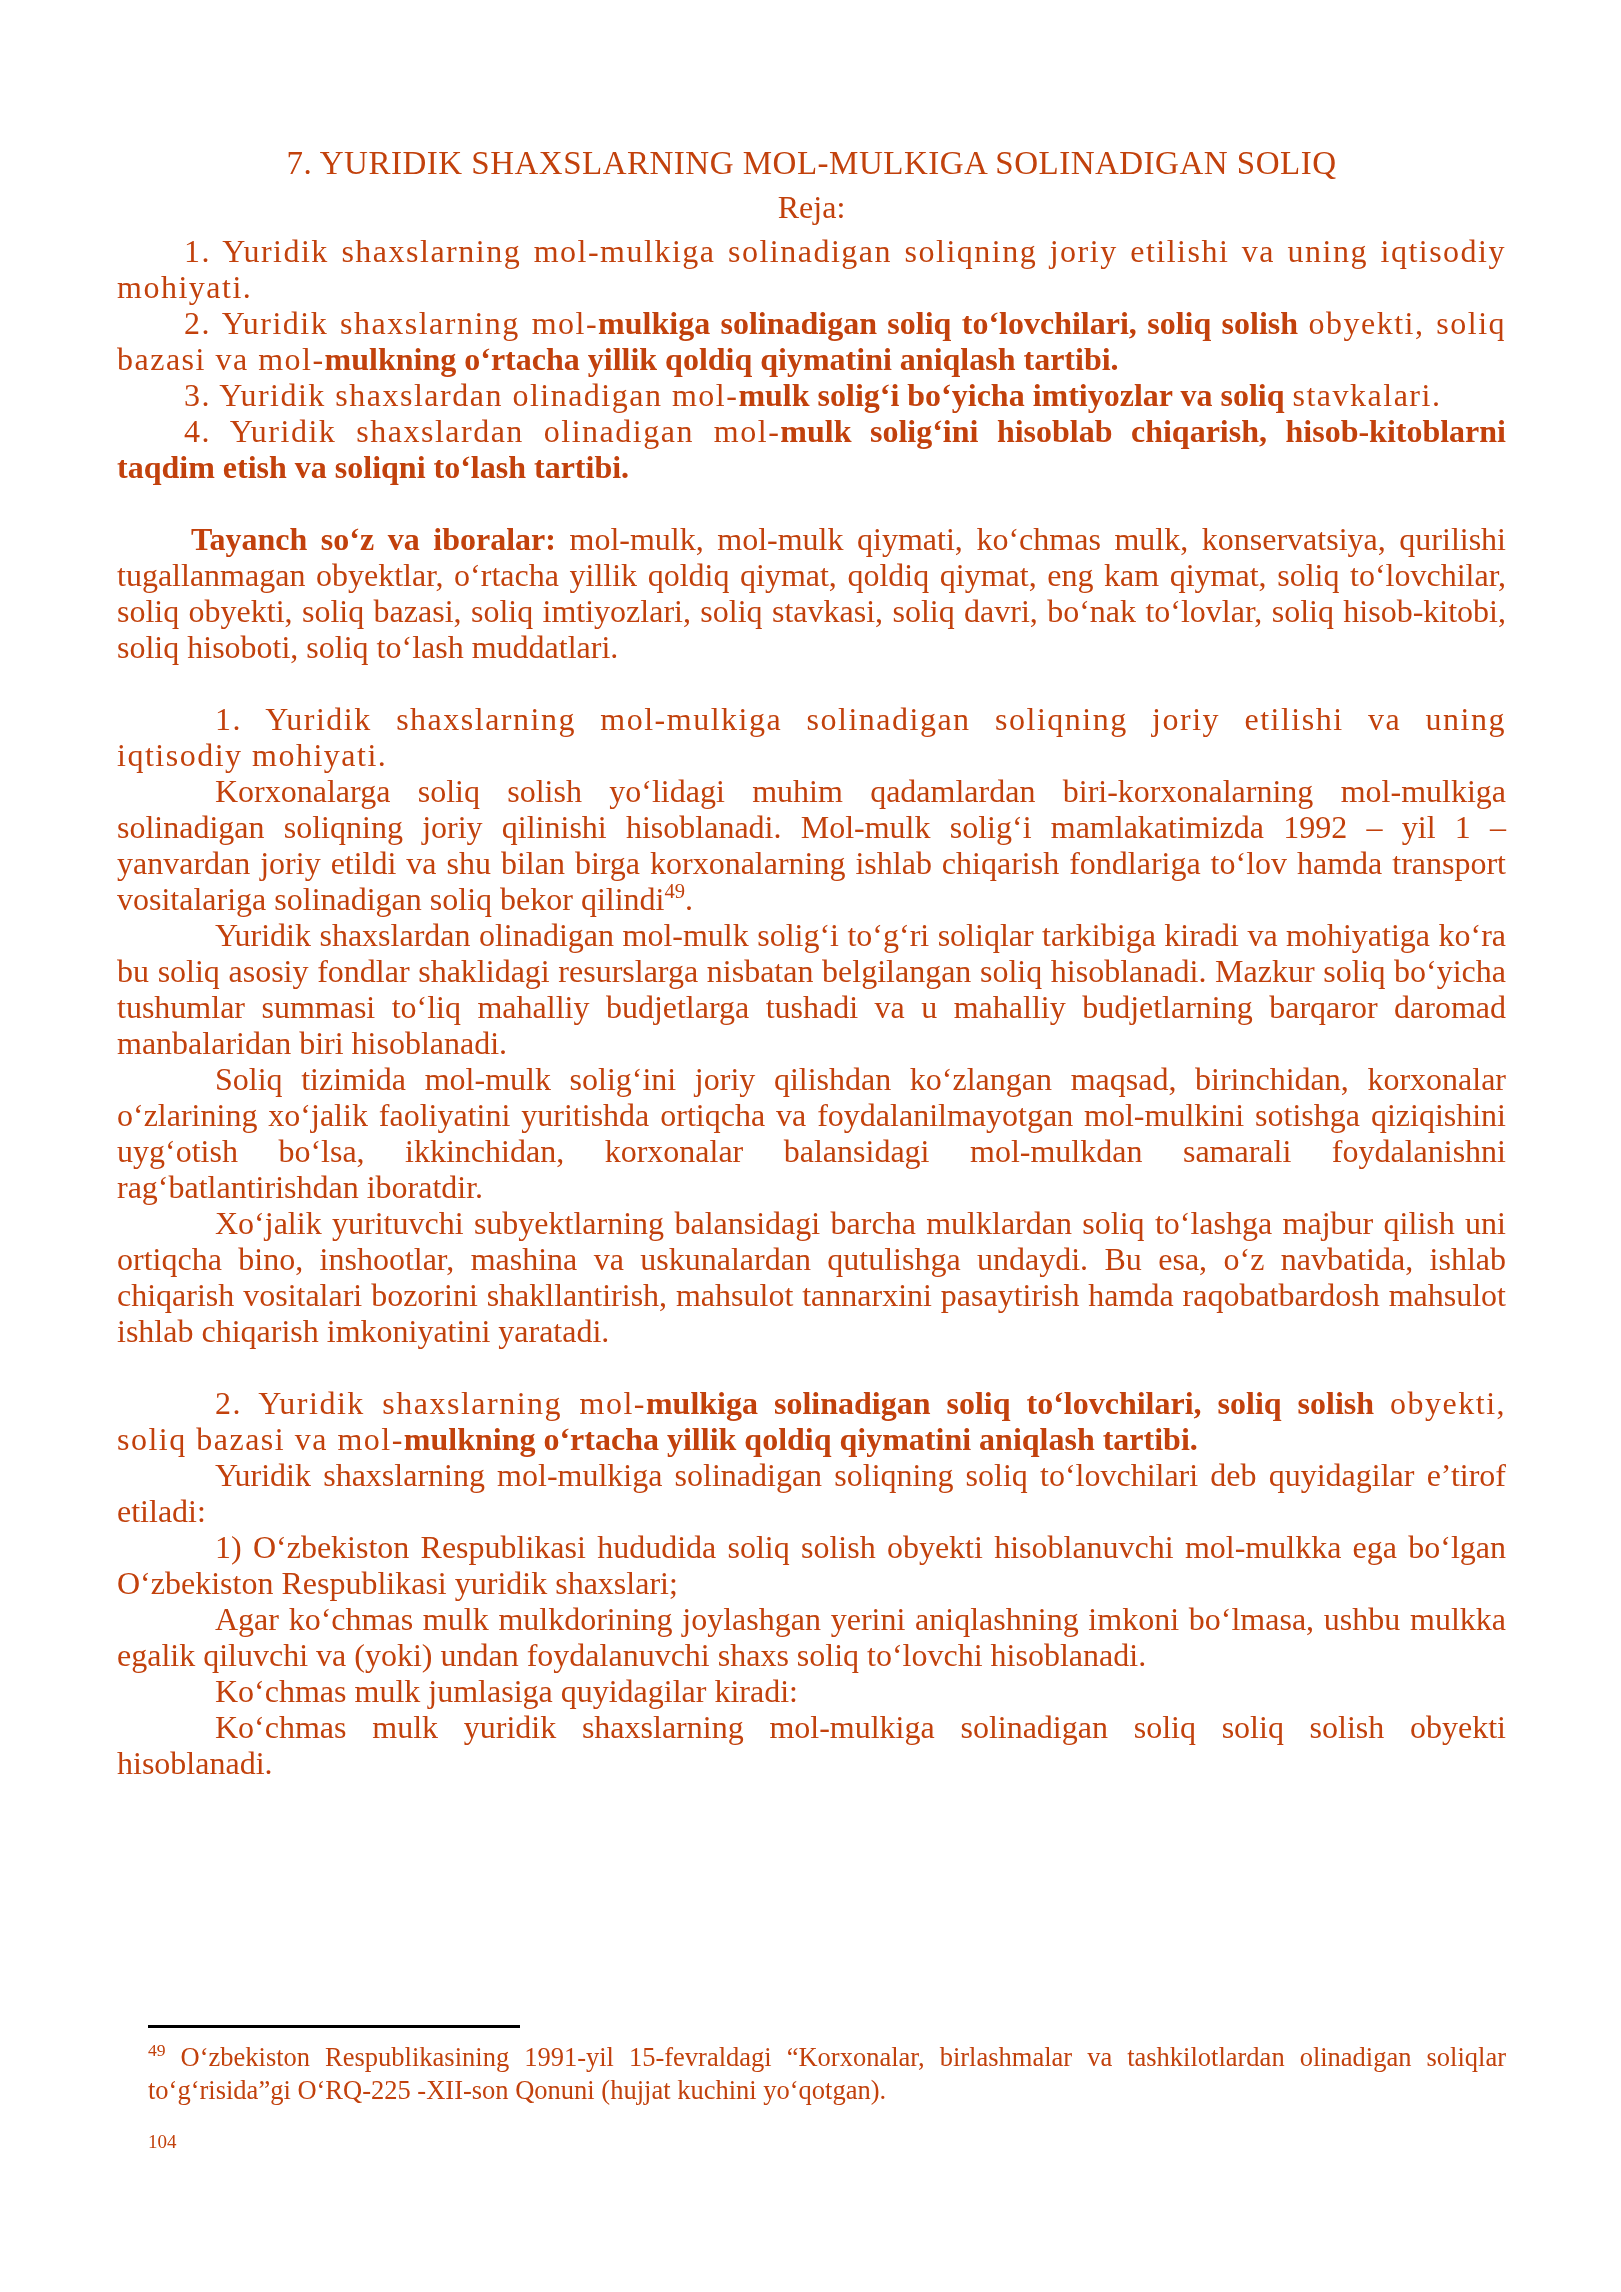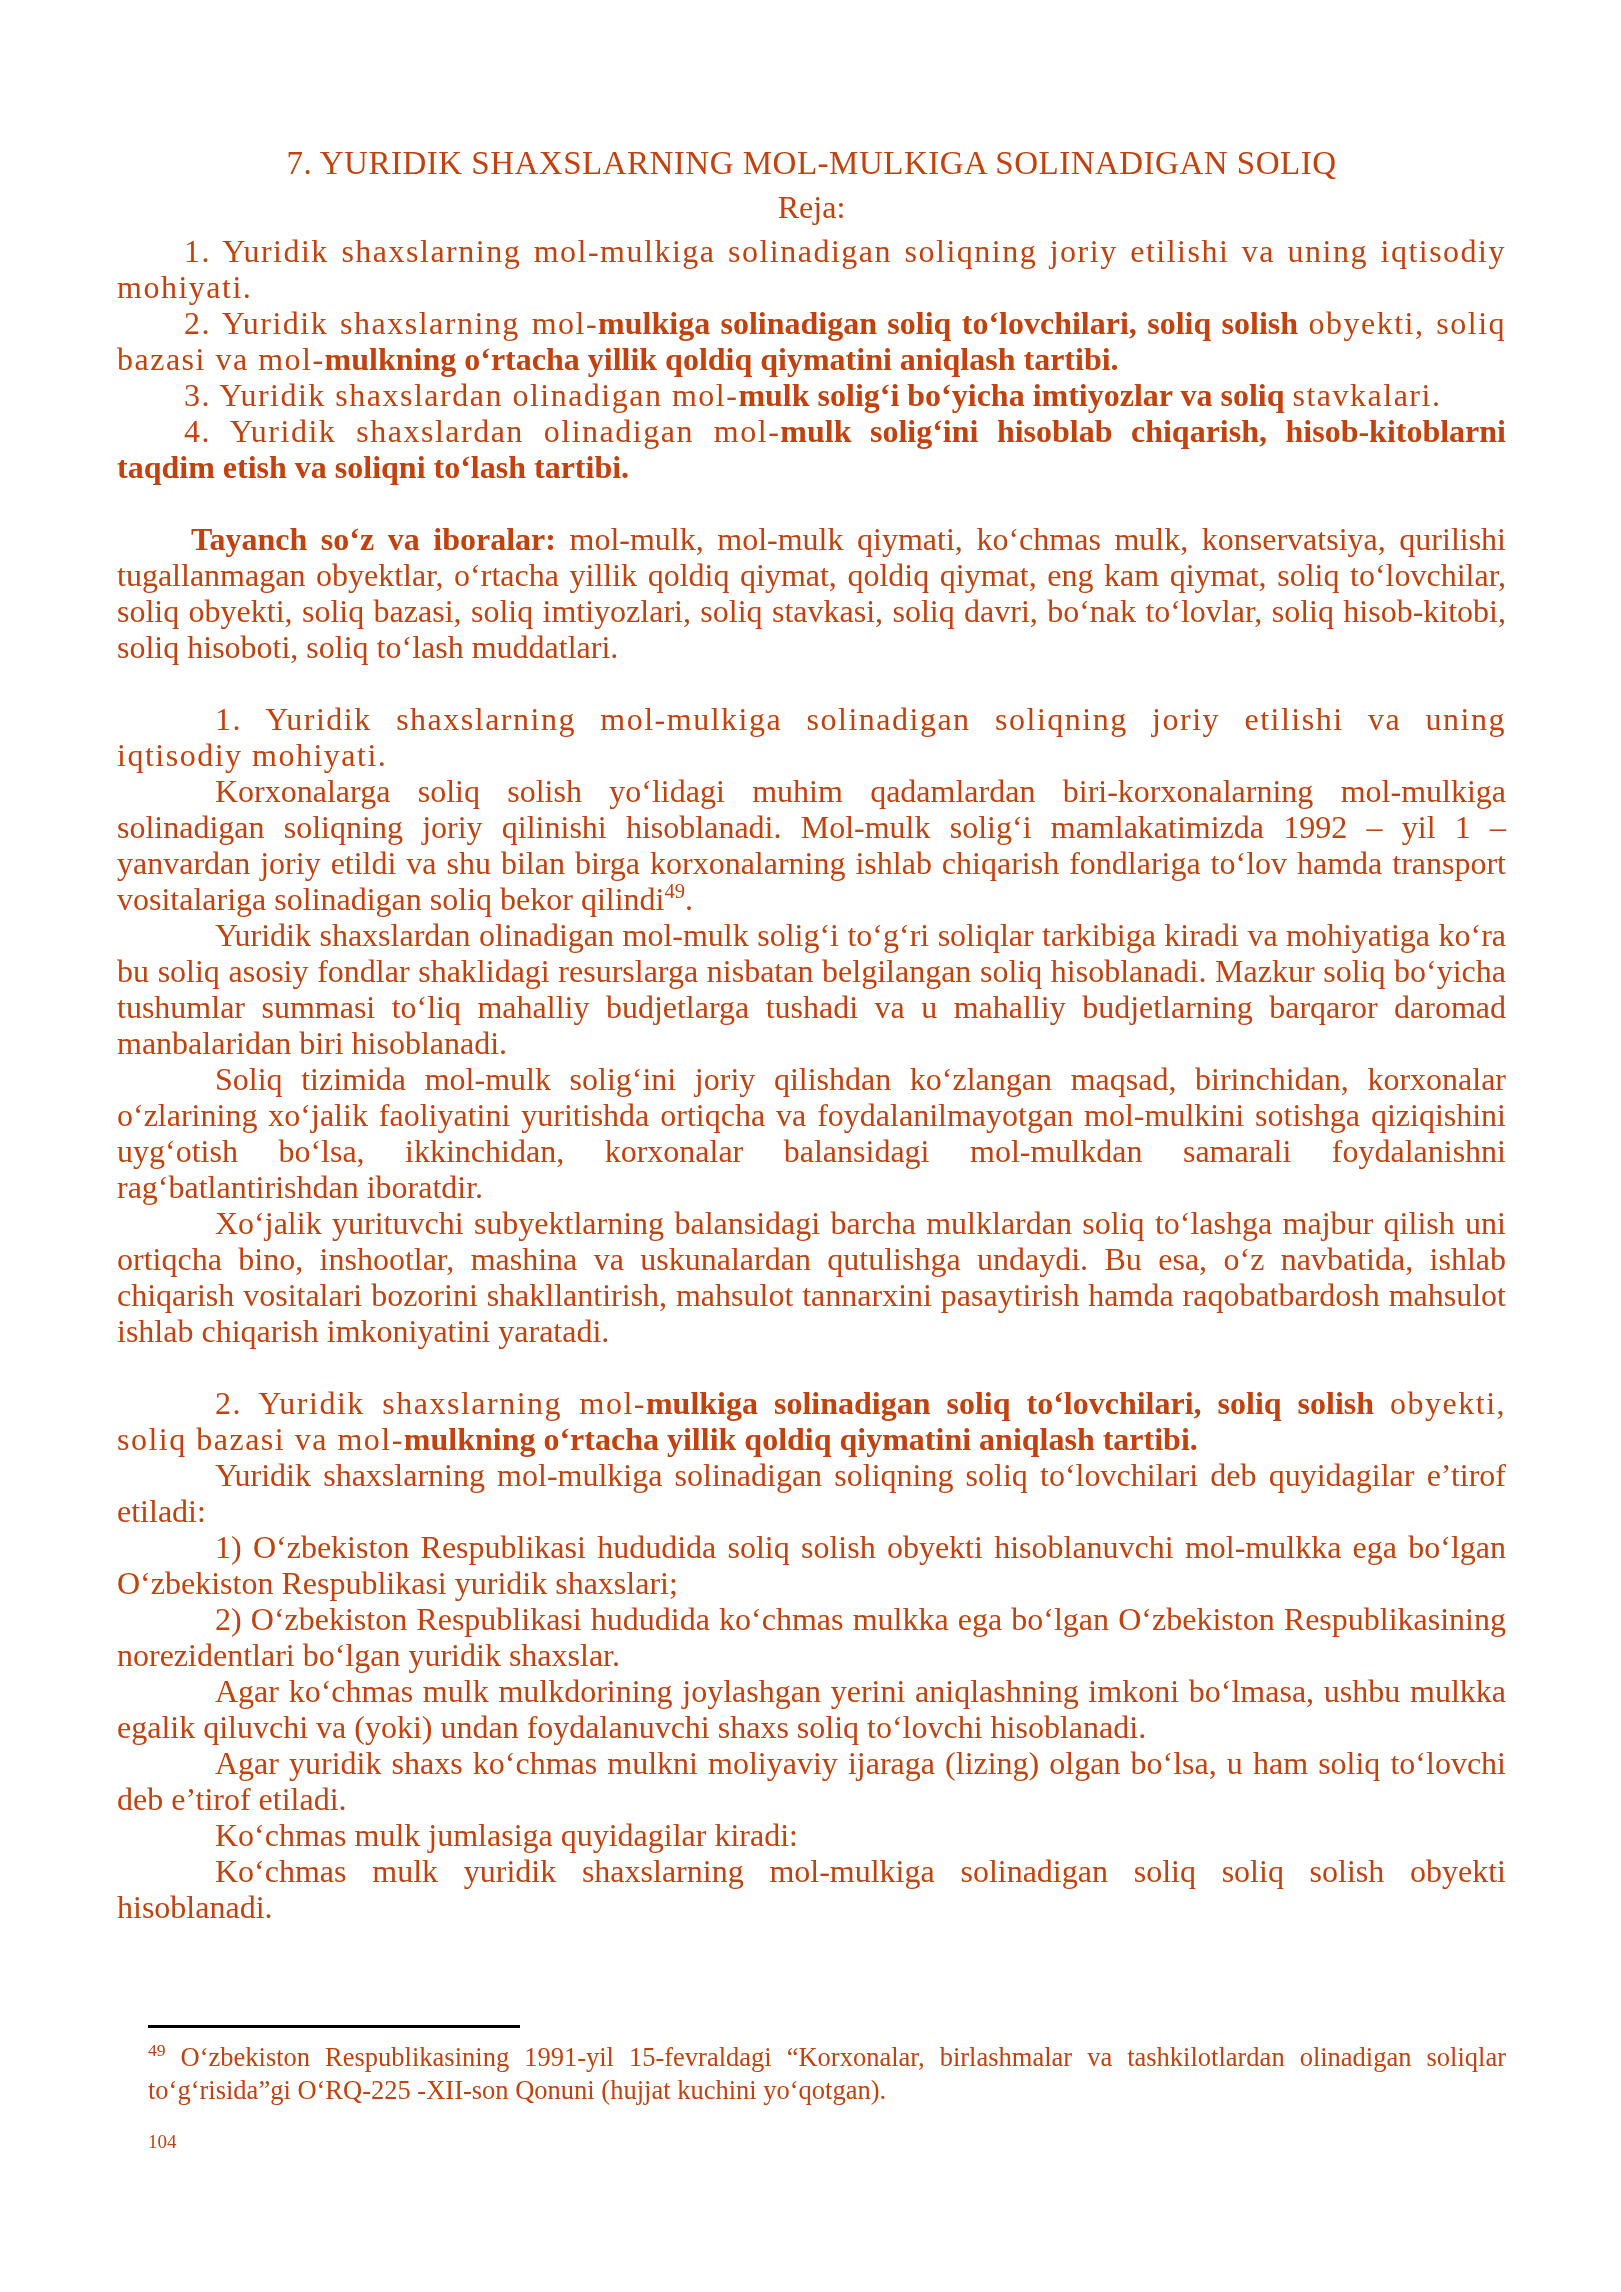--- a/index.html
+++ b/index.html
@@ -111,25 +111,23 @@
   <p class="para body">Xo‘jalik yurituvchi subyektlarning balansidagi barcha mulklardan soliq to‘lashga majbur qilish uni ortiqcha bino, inshootlar, mashina va uskunalardan qutulishga undaydi. Bu esa, o‘z navbatida, ishlab chiqarish vositalari bozorini shakllantirish, mahsulot tannarxini pasaytirish hamda raqobatbardosh mahsulot ishlab chiqarish imkoniyatini yaratadi.</p>
 
   <div class="gap"></div>
 
   <p class="para heading"><span class="tracked">2. Yuridik shaxslarning mol-</span><b>mulkiga solinadigan soliq to‘lovchilari, soliq solish </b><span class="tracked">obyekti, soliq bazasi va mol-</span><b>mulkning o‘rtacha yillik qoldiq qiymatini aniqlash tartibi.</b></p>
 
   <p class="para body">Yuridik shaxslarning mol-mulkiga solinadigan soliqning soliq to‘lovchilari deb quyidagilar e’tirof etiladi:</p>
 
   <p class="para body">1) O‘zbekiston Respublikasi hududida soliq solish obyekti hisoblanuvchi mol-mulkka ega bo‘lgan O‘zbekiston Respublikasi yuridik shaxslari;</p>
 
-  <p class="para body">2) O‘zbekiston Respublikasi hududida ko‘chmas mulkka ega bo‘lgan O‘zbekiston Respublikasining norezidentlari bo‘lgan yuridik shaxslar.</p>
 
   <p class="para body">Agar ko‘chmas mulk mulkdorining joylashgan yerini aniqlashning imkoni bo‘lmasa, ushbu mulkka egalik qiluvchi va (yoki) undan foydalanuvchi shaxs soliq to‘lovchi hisoblanadi.</p>
 
-  <p class="para body">Agar yuridik shaxs ko‘chmas mulkni moliyaviy ijaraga (lizing) olgan bo‘lsa, u ham soliq to‘lovchi deb e’tirof etiladi.</p>
 
   <p class="para body">Ko‘chmas mulk jumlasiga quyidagilar kiradi:</p>
 
   <p class="para body">Ko‘chmas mulk yuridik shaxslarning mol-mulkiga solinadigan soliq soliq solish obyekti hisoblanadi.</p>
 
   <div class="footnote-area">
     <div class="footnote-rule"></div>
     <p class="footnote-text"><sup>49</sup><span> O‘zbekiston Respublikasining 1991-yil 15-fevraldagi “Korxonalar, birlashmalar va tashkilotlardan olinadigan soliqlar to‘g‘risida”gi O‘RQ-225 -XII-son Qonuni (hujjat kuchini yo‘qotgan).</span></p>
     <div class="page-number">104</div>
   </div>

